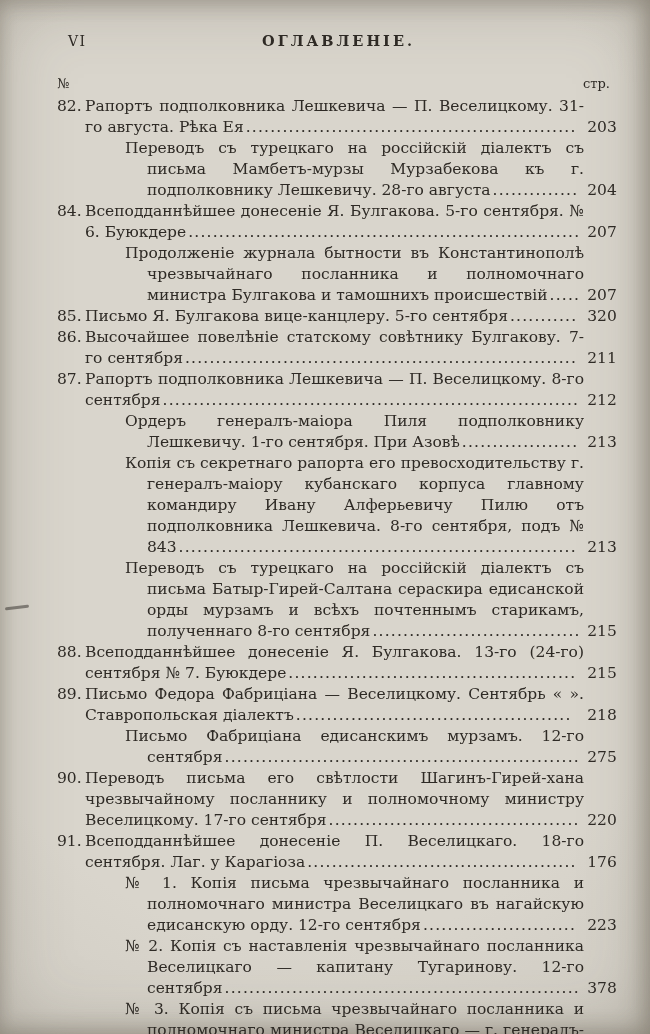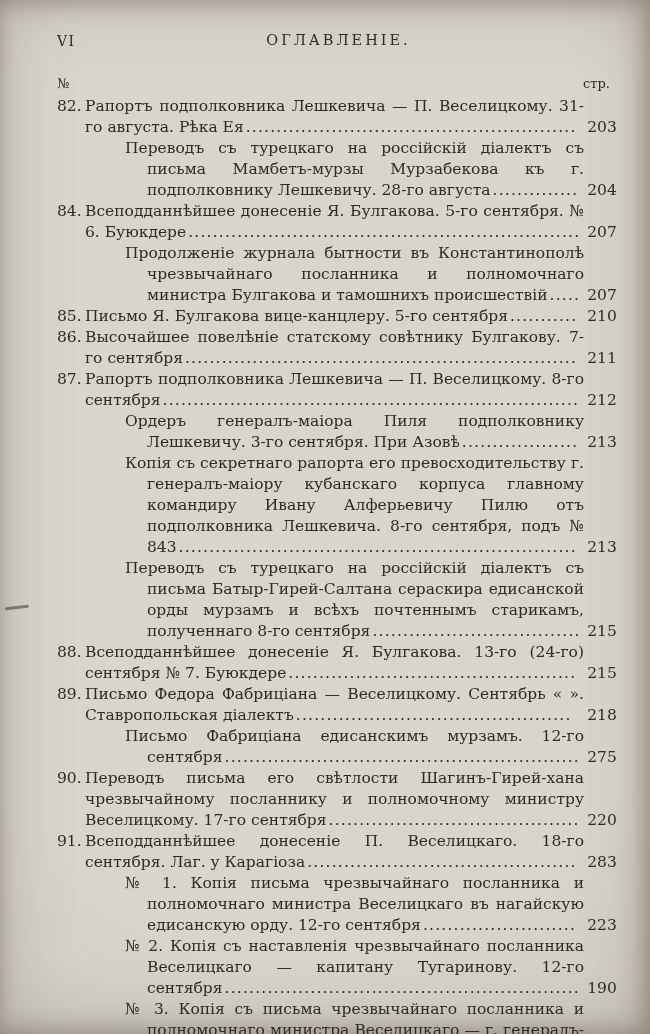--- a/index.html
+++ b/index.html
@@ -25,22 +25,22 @@
   
   .page::after {
     content: "";
     position: absolute; left: 5px; top: 606px;
     width: 24px; height: 3px;
     background: rgba(46,42,37,.5);
     border-radius: 2px;
     transform: rotate(-7deg);
   }
   .folio-row { position: relative; height: 20px; margin-bottom: 24px; text-align: center; font-size: 14px; }
-  .folio { position: absolute; left: 0; top: 1px; letter-spacing: 1.5px; }
-  .title { letter-spacing: 3px; font-size: 14.5px; }
+  .folio { position: absolute; left: 11px; top: 1px; letter-spacing: 1.5px; }
+  .title { letter-spacing: 3px; font-size: 14.5px; font-weight: bold; }
   .cols-row {
     display: flex; justify-content: space-between;
     font-size: 13px; padding-right: 10px; margin-bottom: 5px;
   }
   .toc { font-size: 15.5px; line-height: 21px; }
   .entry { position: relative; text-align: justify; padding-right: 36px; margin: 0; }
   .entry.l0 { padding-left: 28px; text-indent: -28px; }
   .entry.l1 { padding-left: 90px; text-indent: -22px; }
   .num { display: inline-block; width: 28px; text-indent: 0; }
   .dots { letter-spacing: 1.2px; margin-left: 2px; white-space: normal; }
@@ -59,28 +59,28 @@
   </div>
   <div class="cols-row">
     <span>№</span>
     <span>стр.</span>
   </div>
   <div class="toc" id="toc-list">
       <div class="entry l0"><span class="num">82.</span><span class="txt">Рапортъ подполковника Лешкевича — П. Веселицкому. 31-го августа. Рѣка Ея</span><span class="dots">​.​.​.​.​.​.​.​.​.​.​.​.​.​.​.​.​.​.​.​.​.​.​.​.​.​.​.​.​.​.​.​.​.​.​.​.​.​.​.​.​.​.​.​.​.​.​.​.​.​.​.​.​.​.​</span><span class="pg">203</span></div>
       <div class="entry l1"><span class="txt">Переводъ съ турецкаго на россійскій діалектъ съ письма Мамбетъ-мурзы Мурзабекова къ г. подполковнику Лешкевичу. 28-го августа</span><span class="dots">​.​.​.​.​.​.​.​.​.​.​.​.​.​.​</span><span class="pg">204</span></div>
       <div class="entry l0"><span class="num">84.</span><span class="txt">Всеподданнѣйшее донесеніе Я. Булгакова. 5-го сентября. № 6. Буюкдере</span><span class="dots">​.​.​.​.​.​.​.​.​.​.​.​.​.​.​.​.​.​.​.​.​.​.​.​.​.​.​.​.​.​.​.​.​.​.​.​.​.​.​.​.​.​.​.​.​.​.​.​.​.​.​.​.​.​.​.​.​.​.​.​.​.​.​.​.​</span><span class="pg">207</span></div>
       <div class="entry l1"><span class="txt">Продолженіе журнала бытности въ Константинополѣ чрезвычайнаго посланника и полномочнаго министра Булгакова и тамошнихъ происшествій</span><span class="dots">​.​.​.​.​.​</span><span class="pg">207</span></div>
-      <div class="entry l0"><span class="num">85.</span><span class="txt">Письмо Я. Булгакова вице-канцлеру. 5-го сентября</span><span class="dots">​.​.​.​.​.​.​.​.​.​.​.​</span><span class="pg">210</span></div>
+      <div class="entry l0"><span class="num">85.</span><span class="txt">Письмо Я. Булгакова вице-канцлеру. 5-го сентября</span><span class="dots">​.​.​.​.​.​.​.​.​.​.​.​</span><span class="pg">320</span></div>
       <div class="entry l0"><span class="num">86.</span><span class="txt">Высочайшее повелѣніе статскому совѣтнику Булгакову. 7-го сентября</span><span class="dots">​.​.​.​.​.​.​.​.​.​.​.​.​.​.​.​.​.​.​.​.​.​.​.​.​.​.​.​.​.​.​.​.​.​.​.​.​.​.​.​.​.​.​.​.​.​.​.​.​.​.​.​.​.​.​.​.​.​.​.​.​.​.​.​.​</span><span class="pg">211</span></div>
       <div class="entry l0"><span class="num">87.</span><span class="txt">Рапортъ подполковника Лешкевича — П. Веселицкому. 8-го сентября</span><span class="dots">​.​.​.​.​.​.​.​.​.​.​.​.​.​.​.​.​.​.​.​.​.​.​.​.​.​.​.​.​.​.​.​.​.​.​.​.​.​.​.​.​.​.​.​.​.​.​.​.​.​.​.​.​.​.​.​.​.​.​.​.​.​.​.​.​.​.​.​.​</span><span class="pg">212</span></div>
-      <div class="entry l1"><span class="txt">Ордеръ генералъ-маіора Пиля подполковнику Лешкевичу. 3-го сентября. При Азовѣ</span><span class="dots">​.​.​.​.​.​.​.​.​.​.​.​.​.​.​.​.​.​.​.​</span><span class="pg">213</span></div>
+      <div class="entry l1"><span class="txt">Ордеръ генералъ-маіора Пиля подполковнику Лешкевичу. 1-го сентября. При Азовѣ</span><span class="dots">​.​.​.​.​.​.​.​.​.​.​.​.​.​.​.​.​.​.​.​</span><span class="pg">213</span></div>
       <div class="entry l1"><span class="txt">Копія съ секретнаго рапорта его превосходительству г. генералъ-маіору кубанскаго корпуса главному командиру Ивану Алферьевичу Пилю отъ подполковника Лешкевича. 8-го сентября, подъ № 843</span><span class="dots">​.​.​.​.​.​.​.​.​.​.​.​.​.​.​.​.​.​.​.​.​.​.​.​.​.​.​.​.​.​.​.​.​.​.​.​.​.​.​.​.​.​.​.​.​.​.​.​.​.​.​.​.​.​.​.​.​.​.​.​.​.​.​.​.​.​</span><span class="pg">213</span></div>
       <div class="entry l1"><span class="txt">Переводъ съ турецкаго на россійскій діалектъ съ письма Батыр-Гирей-Салтана сераскира едисанской орды мурзамъ и всѣхъ почтеннымъ старикамъ, полученнаго 8-го сентября</span><span class="dots">​.​.​.​.​.​.​.​.​.​.​.​.​.​.​.​.​.​.​.​.​.​.​.​.​.​.​.​.​.​.​.​.​.​.​</span><span class="pg">215</span></div>
       <div class="entry l0"><span class="num">88.</span><span class="txt">Всеподданнѣйшее донесеніе Я. Булгакова. 13-го (24-го) сентября № 7. Буюкдере</span><span class="dots">​.​.​.​.​.​.​.​.​.​.​.​.​.​.​.​.​.​.​.​.​.​.​.​.​.​.​.​.​.​.​.​.​.​.​.​.​.​.​.​.​.​.​.​.​.​.​.​</span><span class="pg">215</span></div>
       <div class="entry l0"><span class="num">89.</span><span class="txt">Письмо Федора Фабриціана — Веселицкому. Сентябрь « ». Ставропольская діалектъ</span><span class="dots">​.​.​.​.​.​.​.​.​.​.​.​.​.​.​.​.​.​.​.​.​.​.​.​.​.​.​.​.​.​.​.​.​.​.​.​.​.​.​.​.​.​.​.​.​.​</span><span class="pg">218</span></div>
       <div class="entry l1"><span class="txt">Письмо Фабриціана едисанскимъ мурзамъ. 12-го сентября</span><span class="dots">​.​.​.​.​.​.​.​.​.​.​.​.​.​.​.​.​.​.​.​.​.​.​.​.​.​.​.​.​.​.​.​.​.​.​.​.​.​.​.​.​.​.​.​.​.​.​.​.​.​.​.​.​.​.​.​.​.​.​</span><span class="pg">275</span></div>
       <div class="entry l0"><span class="num">90.</span><span class="txt">Переводъ письма его свѣтлости Шагинъ-Гирей-хана чрезвычайному посланнику и полномочному министру Веселицкому. 17-го сентября</span><span class="dots">​.​.​.​.​.​.​.​.​.​.​.​.​.​.​.​.​.​.​.​.​.​.​.​.​.​.​.​.​.​.​.​.​.​.​.​.​.​.​.​.​.​</span><span class="pg">220</span></div>
-      <div class="entry l0"><span class="num">91.</span><span class="txt">Всеподданнѣйшее донесеніе П. Веселицкаго. 18-го сентября. Лаг. у Карагіоза</span><span class="dots">​.​.​.​.​.​.​.​.​.​.​.​.​.​.​.​.​.​.​.​.​.​.​.​.​.​.​.​.​.​.​.​.​.​.​.​.​.​.​.​.​.​.​.​.​</span><span class="pg">283</span></div>
+      <div class="entry l0"><span class="num">91.</span><span class="txt">Всеподданнѣйшее донесеніе П. Веселицкаго. 18-го сентября. Лаг. у Карагіоза</span><span class="dots">​.​.​.​.​.​.​.​.​.​.​.​.​.​.​.​.​.​.​.​.​.​.​.​.​.​.​.​.​.​.​.​.​.​.​.​.​.​.​.​.​.​.​.​.​</span><span class="pg">176</span></div>
       <div class="entry l1"><span class="txt">№ 1. Копія письма чрезвычайнаго посланника и полномочнаго министра Веселицкаго въ нагайскую едисанскую орду. 12-го сентября</span><span class="dots">​.​.​.​.​.​.​.​.​.​.​.​.​.​.​.​.​.​.​.​.​.​.​.​.​.​</span><span class="pg">223</span></div>
-      <div class="entry l1"><span class="txt">№ 2. Копія съ наставленія чрезвычайнаго посланника Веселицкаго — капитану Тугаринову. 12-го сентября</span><span class="dots">​.​.​.​.​.​.​.​.​.​.​.​.​.​.​.​.​.​.​.​.​.​.​.​.​.​.​.​.​.​.​.​.​.​.​.​.​.​.​.​.​.​.​.​.​.​.​.​.​.​.​.​.​.​.​.​.​.​.​</span><span class="pg">190</span></div>
+      <div class="entry l1"><span class="txt">№ 2. Копія съ наставленія чрезвычайнаго посланника Веселицкаго — капитану Тугаринову. 12-го сентября</span><span class="dots">​.​.​.​.​.​.​.​.​.​.​.​.​.​.​.​.​.​.​.​.​.​.​.​.​.​.​.​.​.​.​.​.​.​.​.​.​.​.​.​.​.​.​.​.​.​.​.​.​.​.​.​.​.​.​.​.​.​.​</span><span class="pg">378</span></div>
       <div class="entry l1"><span class="txt">№ 3. Копія съ письма чрезвычайнаго посланника и полномочнаго министра Веселицкаго — г. генералъ-маіору Пилю. 12-го сентября</span></div>
     </div>
 </div>
 
 </body></html>

